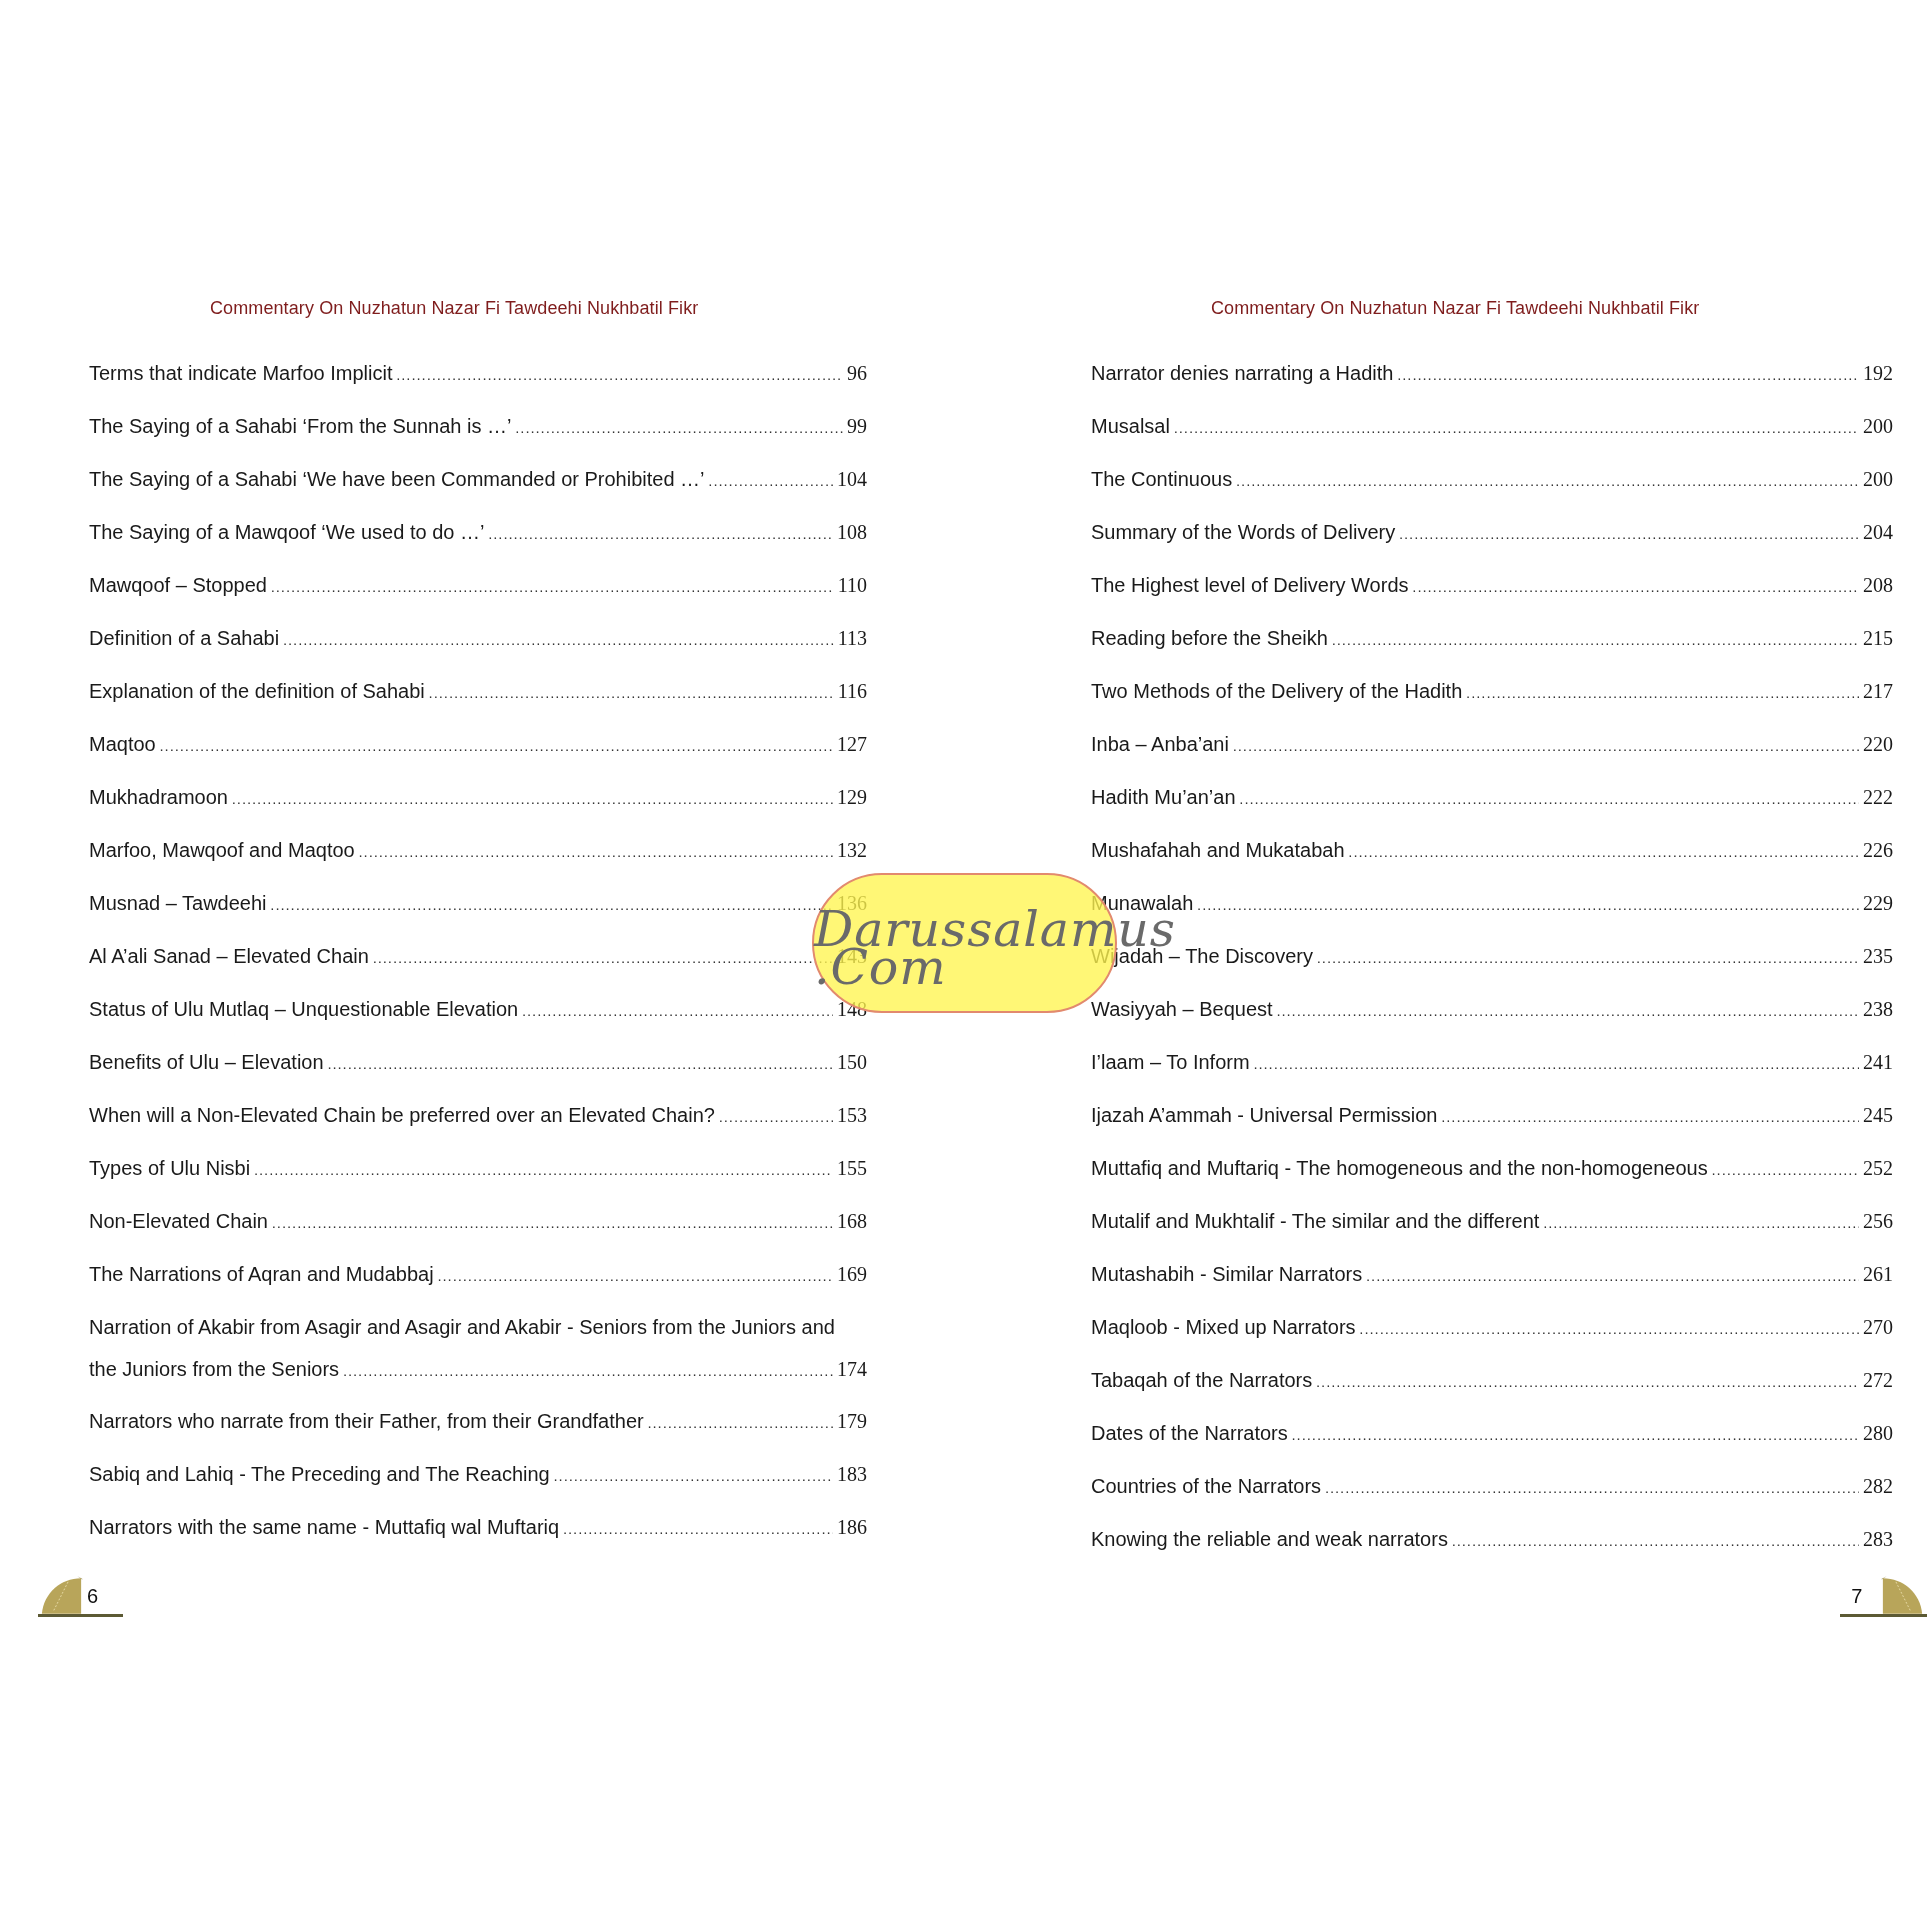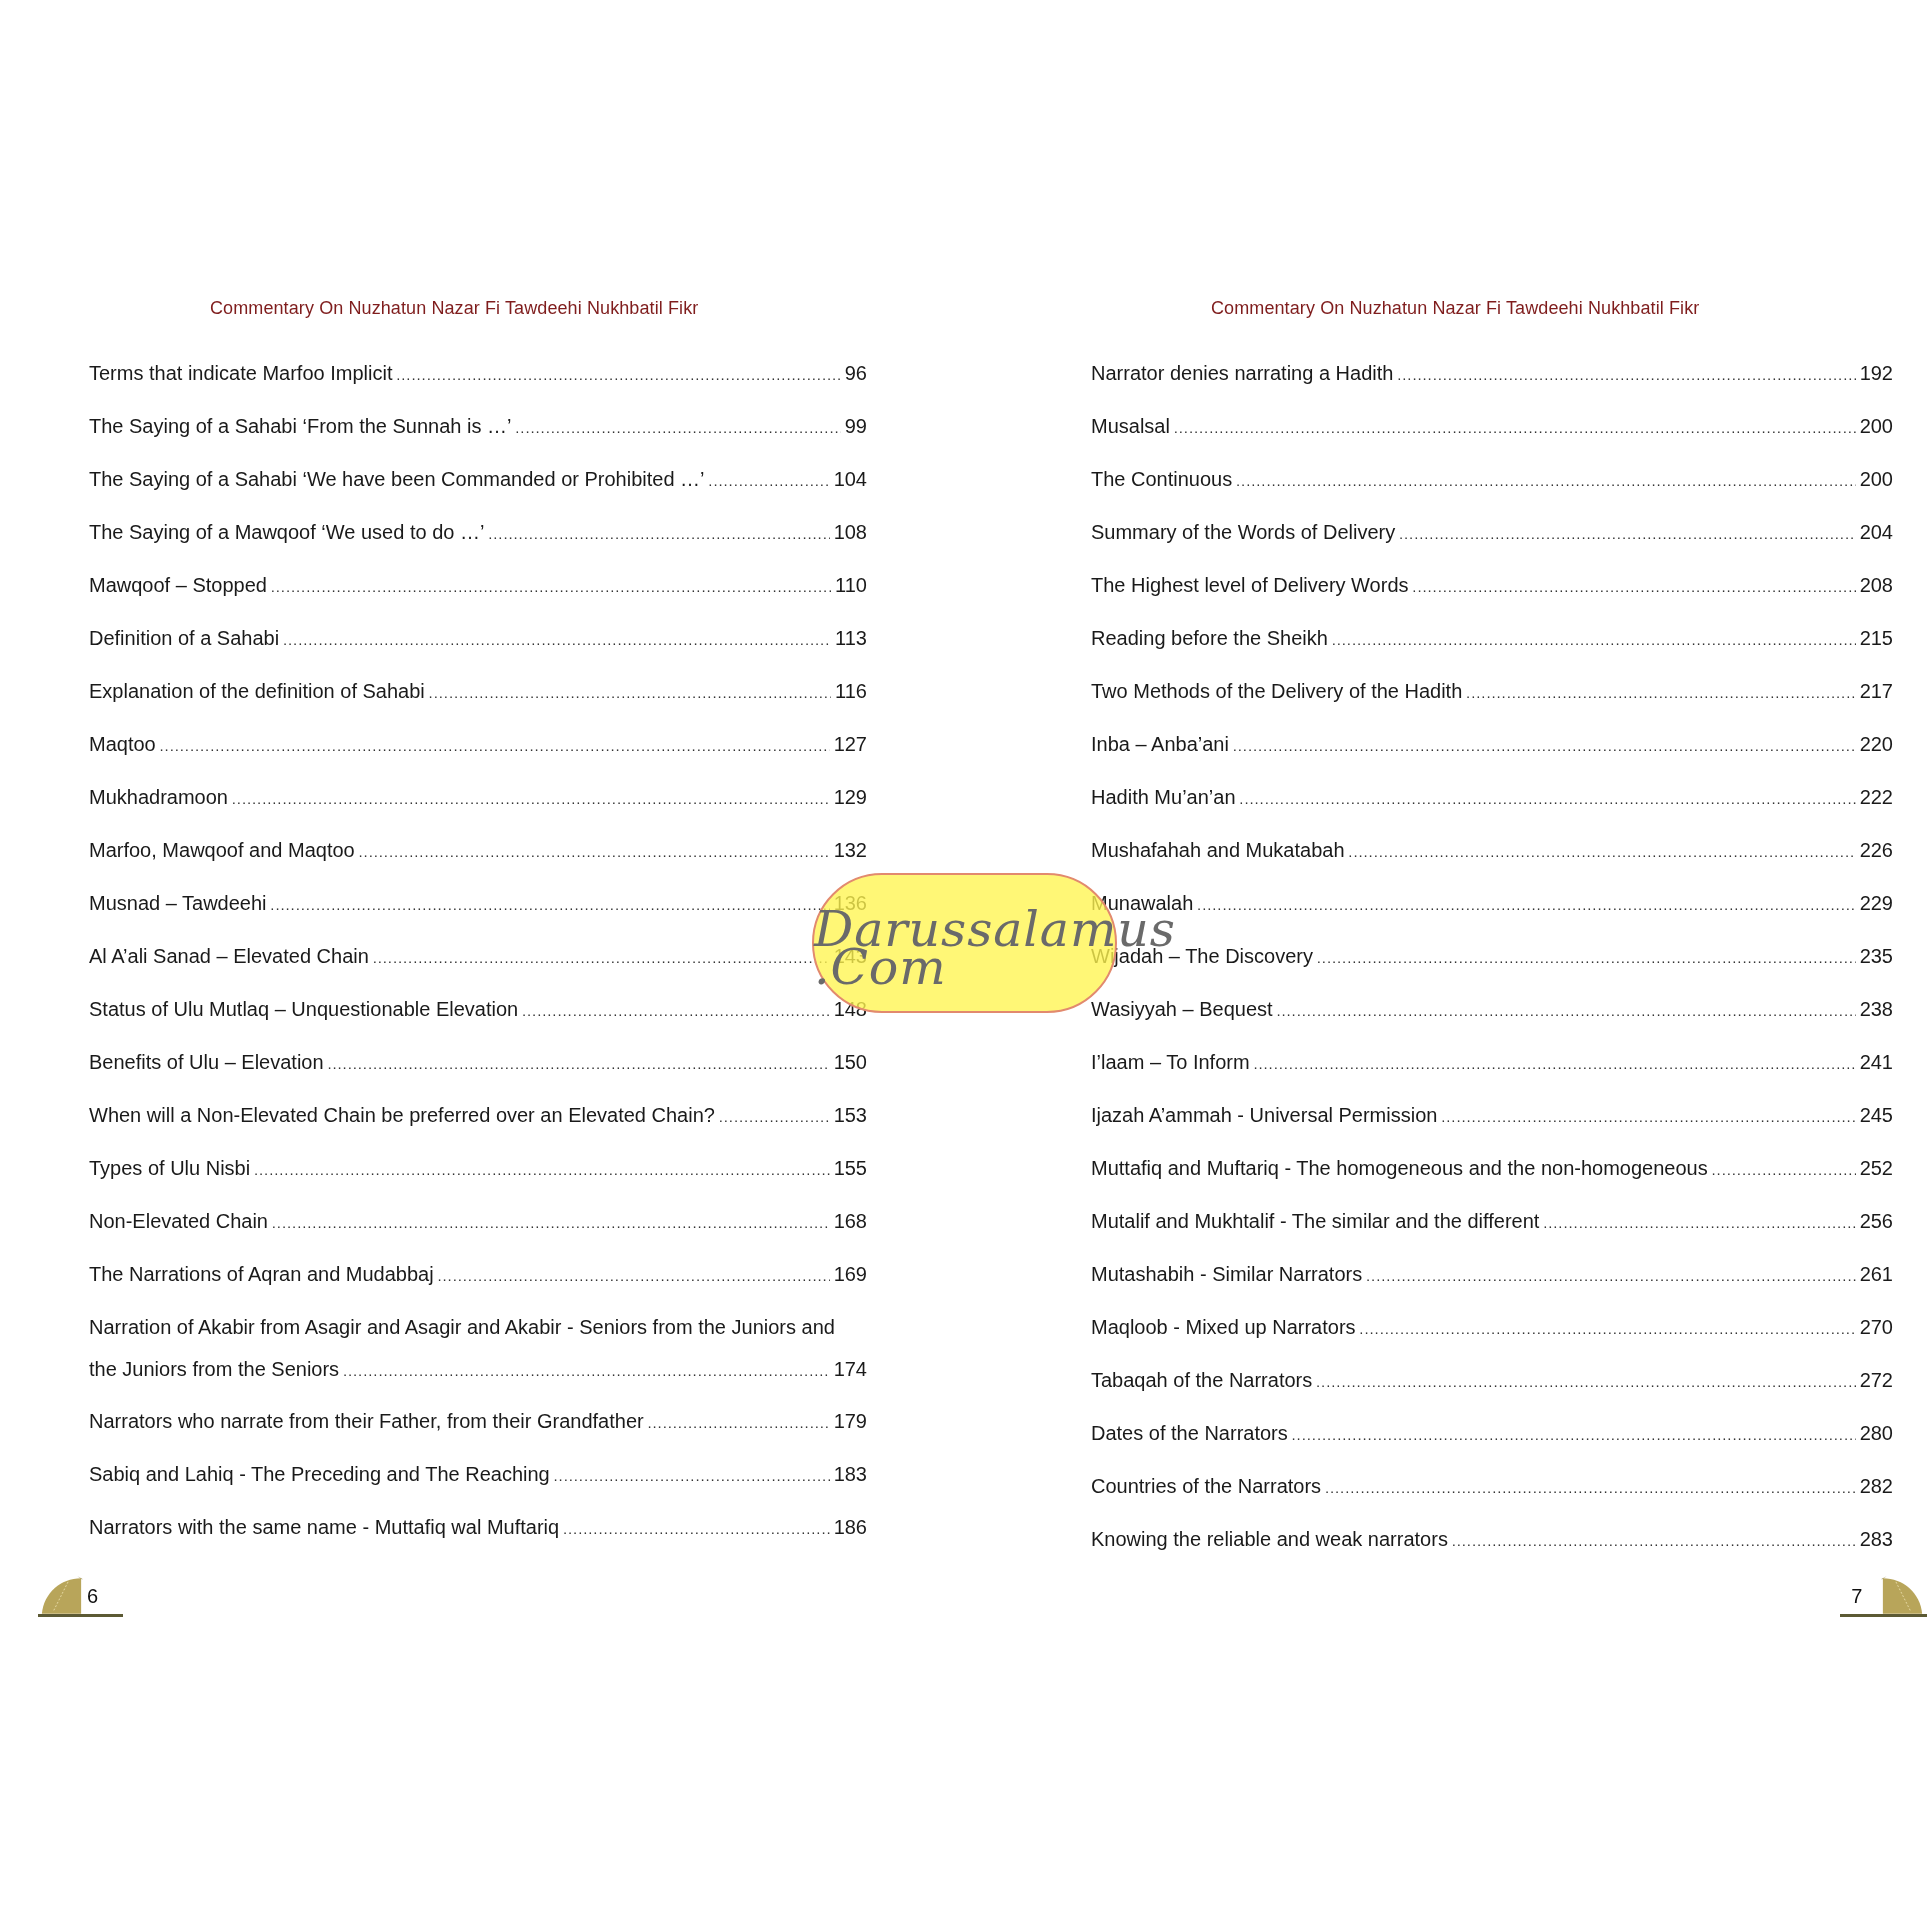--- a/index.html
+++ b/index.html
@@ -69,21 +69,21 @@
       flex: 1 1 auto;
       overflow: hidden;
       margin: 0 3.8px;
       color: #333;
       letter-spacing: 0.9px;
       font-size: 15px;
     }
     .toc-dots::after {
       content: "..............................................................................................................................................................................................................................................................";
     }
-    .toc-page { flex: 0 0 auto; text-align: left; }
+    .toc-page { flex: 0 0 auto; text-align: left; font-family: Liberation Serif, serif; }
 
     .folio {
       position: absolute;
       top: 1576px;
       height: 47px;
     }
     .page-left .folio { left: 38px; width: 87px; }
     .page-right .folio { left: 876px; width: 87px; }
     .folio-number {
       position: absolute;

